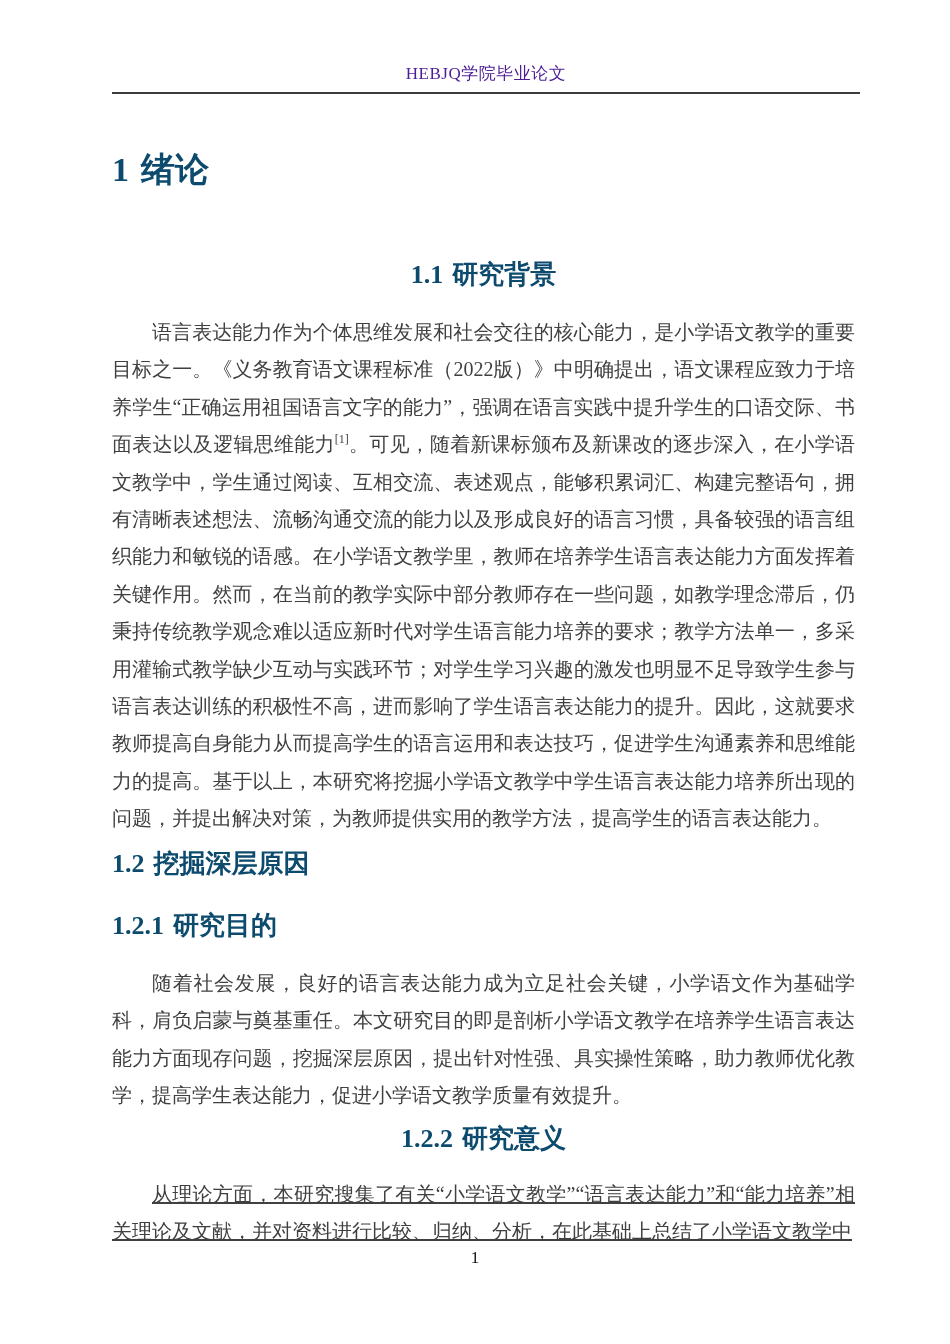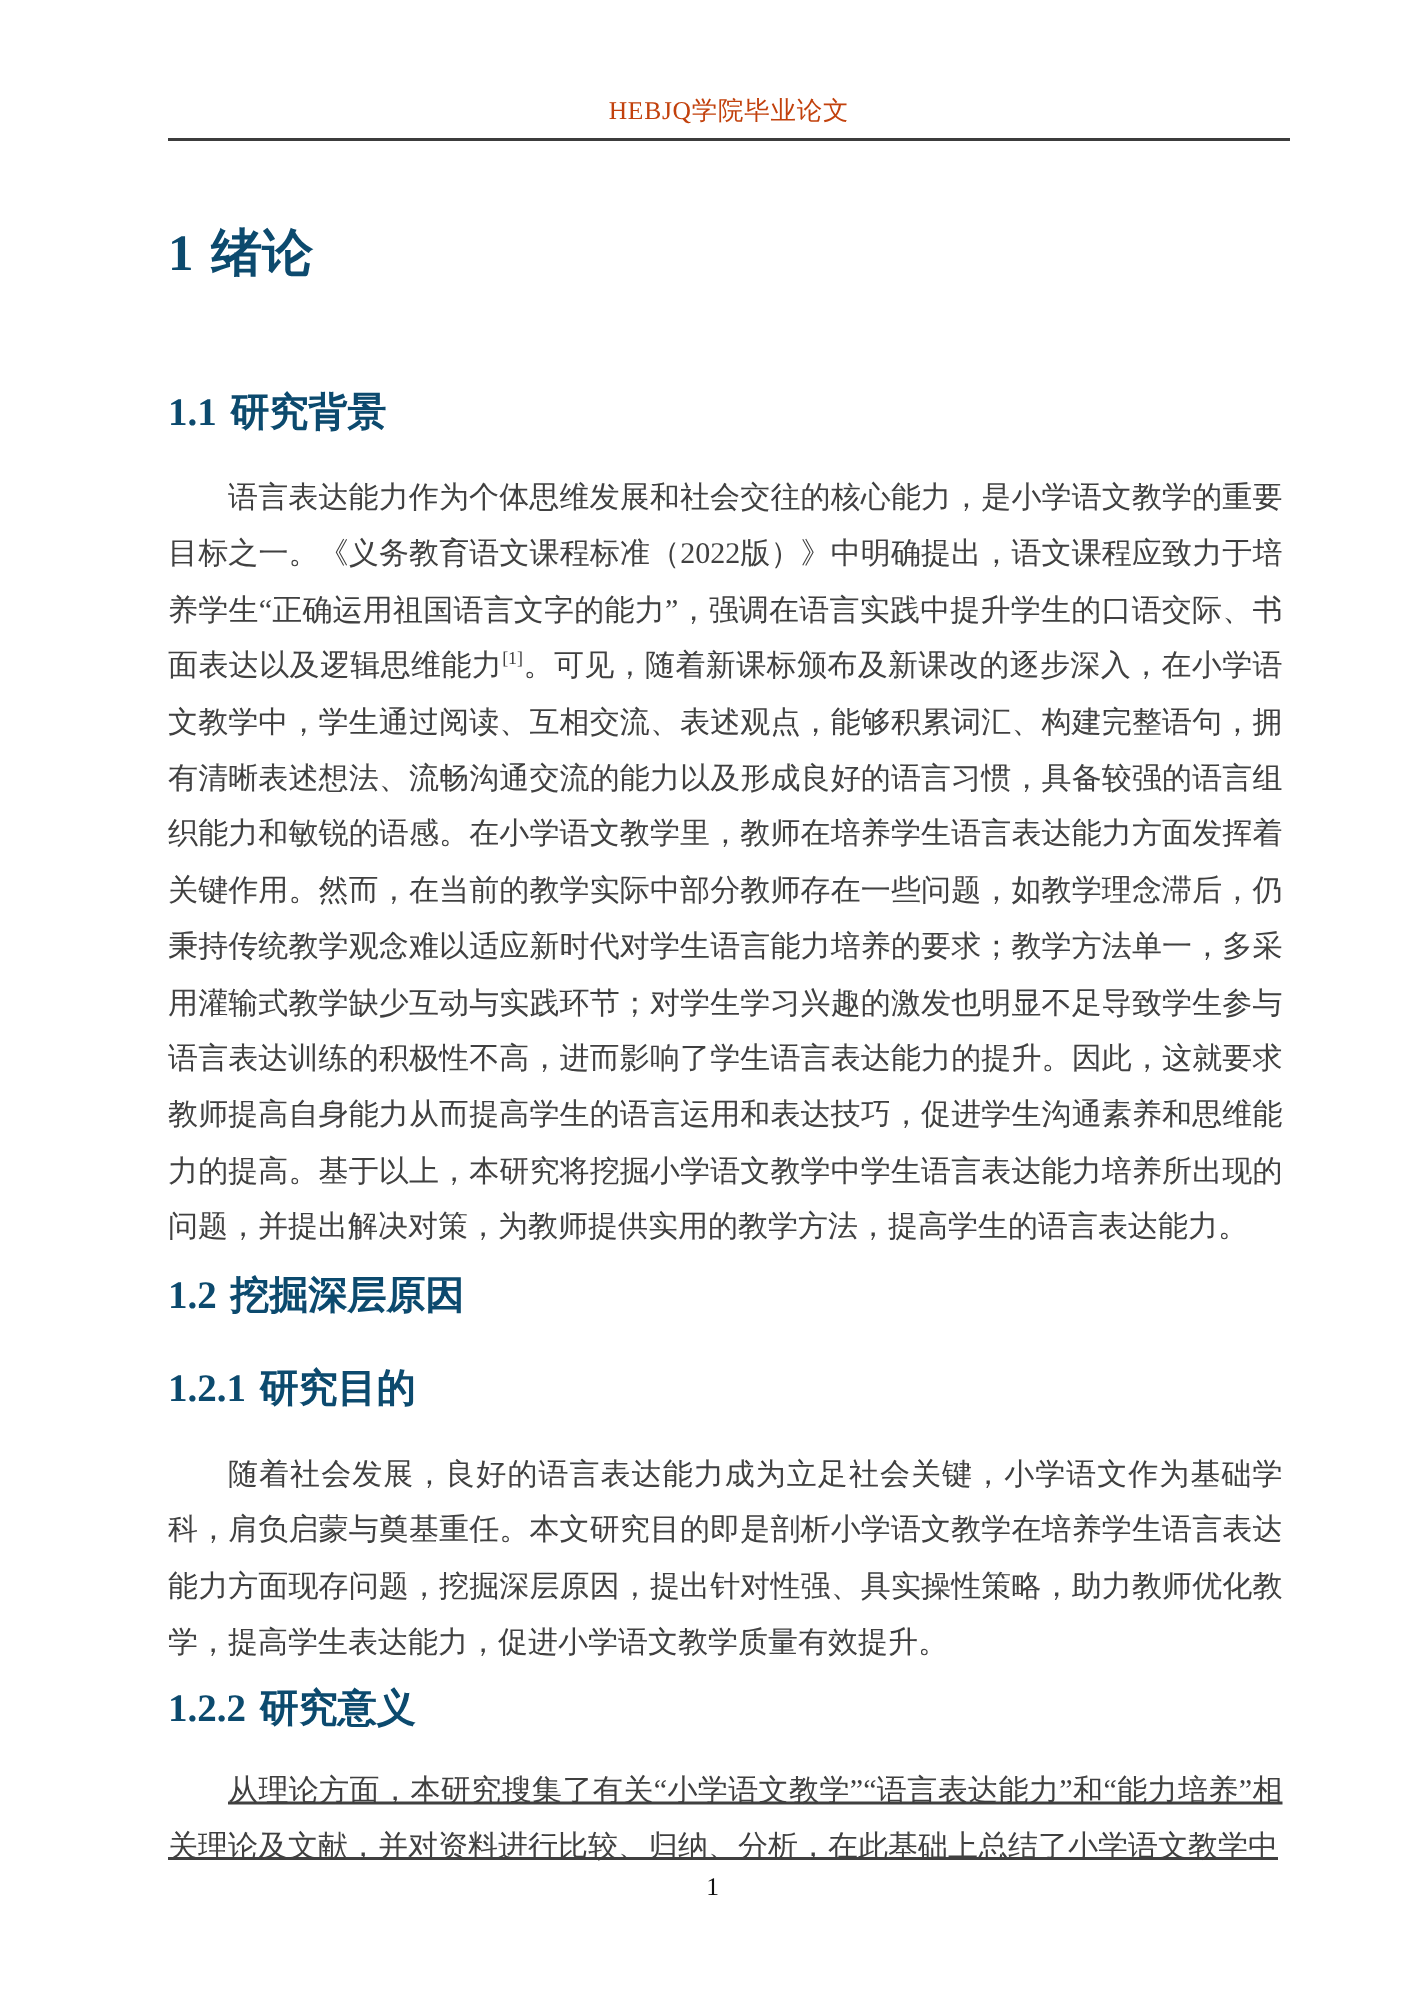--- a/index.html
+++ b/index.html
@@ -19,21 +19,21 @@
   .page-header {
     margin: 0 90px 0 112px;
     padding-top: 62px;
     padding-bottom: 7px;
     border-bottom: 2px solid #3c3c3c;
     text-align: center;
   }
   .header-title {
     font-size: 17px;
     letter-spacing: 0.5px;
-    color: #c2410c;
+    color: #4c1d95;
   }
   main {
     margin: 0 95px 0 112px;
   }
   h1, h2, h3 {
     font-family: "Liberation Sans", "DejaVu Sans", sans-serif;
     font-weight: 600;
     color: #0c4a6e;
     margin: 0;
     line-height: 1.2;
@@ -42,27 +42,27 @@
     font-family: "Liberation Serif", "DejaVu Serif", serif;
     margin-right: 0.35em;
   }
   h1.chapter-heading {
     margin-top: 55px;
     font-size: 34px;
   }
   h2.section-heading {
     font-size: 26px;
   }
-  h2#sec-1-1 { margin-top: 68px; }
+  h2#sec-1-1 { margin-top: 68px; text-align: center; }
   h2#sec-1-2 { margin-top: 10px; }
   h3.subsection-heading {
     font-size: 26px;
   }
   h3#sec-1-2-1 { margin-top: 31px; }
-  h3#sec-1-2-2 { margin-top: 8px; }
+  h3#sec-1-2-2 { margin-top: 8px; text-align: center; }
   p.body-para {
     margin: 0;
     font-size: 20px;
     line-height: 37.4px;
     text-align: justify;
     text-indent: 2em;
     color: #404040;
   }
   p#para-background { margin-top: 24px; }
   p#para-purpose { margin-top: 24px; font-family: Liberation Serif, serif; }

